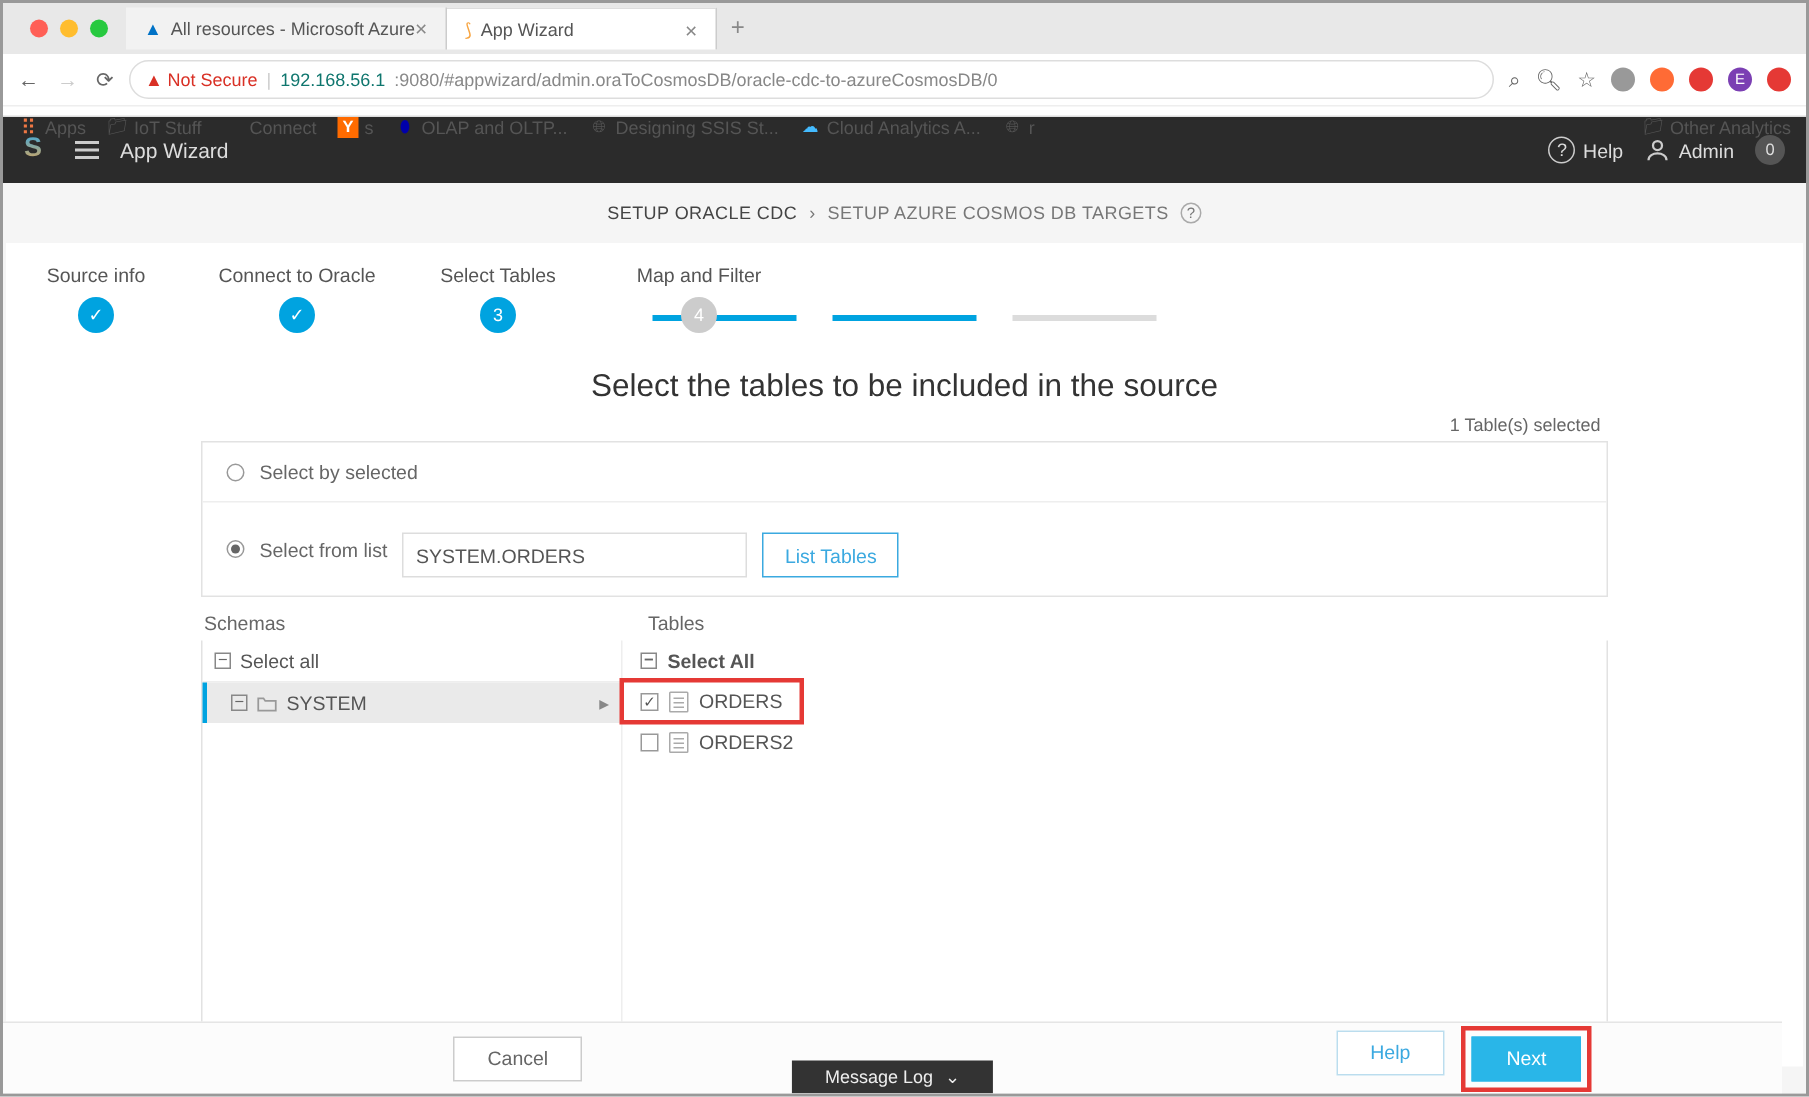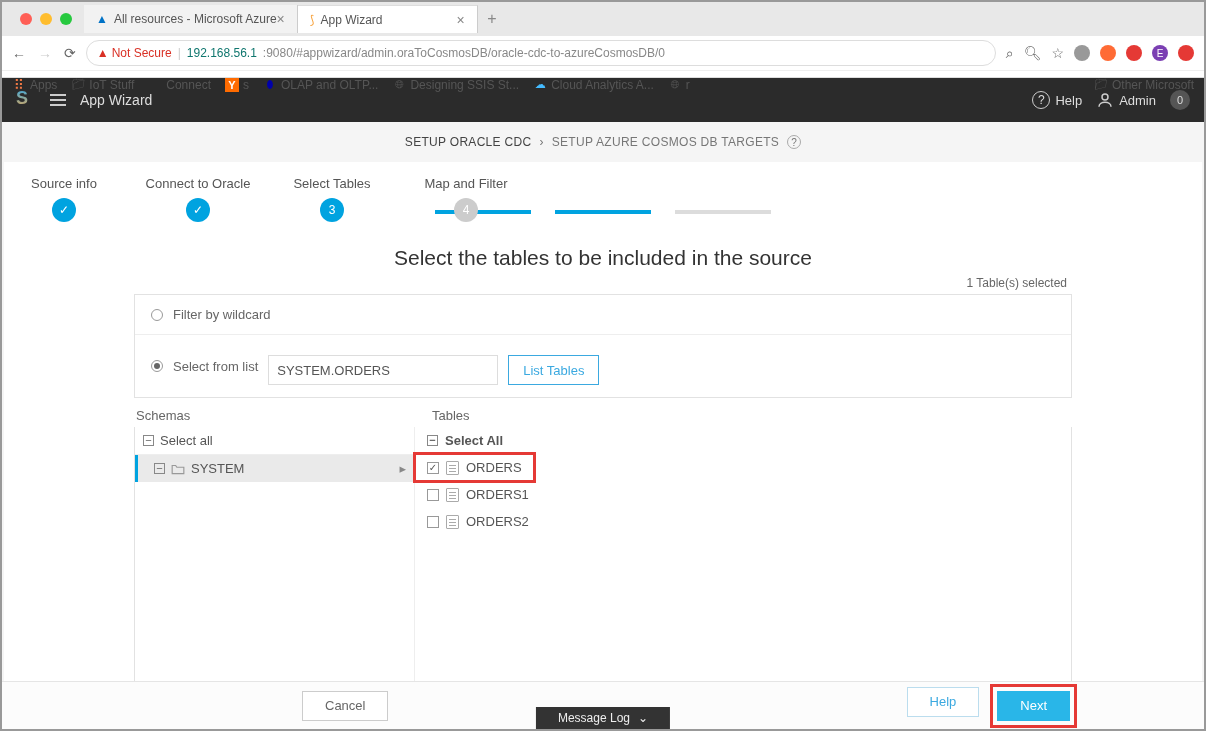--- a/index.html
+++ b/index.html
@@ -92,21 +92,21 @@
 .folder { color: #888; }
 
 .table-row { display: flex; align-items: center; padding: 6px 12px; gap: 7px; color: #555; }
 .table-row.header { font-weight: bold; }
 .table-row.highlighted { outline: 3px solid #e53935; outline-offset: -1px; width: fit-content; min-width: 96px; }
 .checkbox { width: 12px; height: 12px; border: 1px solid #999; display: inline-flex; align-items: center; justify-content: center; font-size: 10px; color: #555; }
 .doc-icon { width: 13px; height: 14px; border: 1px solid #aaa; border-radius: 1px; position: relative; }
 .doc-icon::before { content: ""; position: absolute; left: 2px; right: 2px; top: 3px; height: 1px; background: #aaa; box-shadow: 0 3px 0 #aaa, 0 6px 0 #aaa; }
 
 
-.footer { position: absolute; bottom: 0; left: 0; right: 0; height: 48px; background: #fcfcfc; border-top: 1px solid #e5e5e5; display: flex; align-items: center; padding: 0 130px; }
+.footer { position: absolute; bottom: 0; left: 0; right: 16px; height: 48px; background: #fcfcfc; border-top: 1px solid #e5e5e5; display: flex; align-items: center; padding: 0 130px; }
 .btn { height: 30px; padding: 0 22px; font-size: 13px; border: 1px solid #ccc; background: #fff; color: #666; }
 .btn-cancel { margin-left: 170px; }
 .footer-right { margin-left: auto; display: flex; gap: 14px; }
 .btn-back { color: #3ba9e0; border-color: #bde; }
 .btn-next { background: #29b6e8; color: #fff; border: 1px solid #29b6e8; }
 .next-highlight { outline: 3px solid #e53935; padding: 4px; display: inline-flex; }
 .msg-log { position: absolute; bottom: 0; left: 50%; transform: translateX(-50%); background: #333; color: #eee; font-size: 12px; padding: 4px 22px; display: flex; align-items: center; gap: 8px; margin-top: 28px; }
 
 svg { display: block; }
 </style>
@@ -193,21 +193,21 @@
     <div class="bm-item">
         <span class="bm-icon" style="color:#4bf">☁</span>
         <span>Cloud Analytics A...</span>
       </div>
     <div class="bm-item">
         <span class="bm-icon">🌐︎</span>
         <span>r</span>
       </div>
     <div class="bm-item" style="margin-left:auto">
         <span class="bm-icon">📁︎</span>
-        <span>Other Microsoft</span>
+        <span>Other Analytics</span>
       </div>
   </div>
 </div>
 
 <div class="app-header">
   <div class="logo">S</div>
   <div class="hamburger">
       <div></div>
       <div></div>
       <div></div>
@@ -263,21 +263,21 @@
         <div class="step-circle step-future">4</div>
       </div>
     </div>
 
     <div class="page-title">Select the tables to be included in the source</div>
     <div class="selection-count">1 Table(s) selected</div>
 
     <div class="panel">
       <div class="panel-section">
         <span class="radio"></span>
-        <span>Filter by wildcard</span>
+        <span>Select by selected</span>
       </div>
       <div class="panel-section last">
         <div style="display:flex;align-items:center;gap:10px;">
           <span class="radio checked"></span>
           <span>Select from list</span>
         </div>
         <div class="filter-row">
           <input class="filter-input" value="SYSTEM.ORDERS" style="">
           <button class="list-tables-btn">List Tables</button>
         </div>
@@ -313,25 +313,20 @@
         </div>
         <div id="table-rows">
             <div class="table-row highlighted">
               <span class="checkbox">✓</span>
               <span class="doc-icon"></span>
               <span>ORDERS</span>
             </div>
             <div class="table-row">
               <span class="checkbox"></span>
               <span class="doc-icon"></span>
-              <span>ORDERS1</span>
-            </div>
-            <div class="table-row">
-              <span class="checkbox"></span>
-              <span class="doc-icon"></span>
               <span>ORDERS2</span>
             </div>
           </div>
       </div>
     </div>
   </div>
 
   <div class="footer">
     <button class="btn btn-cancel">Cancel</button>
     <div class="footer-right">

